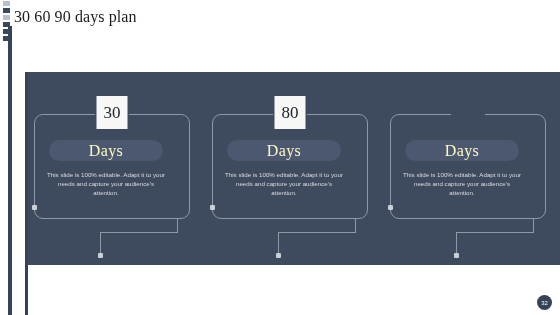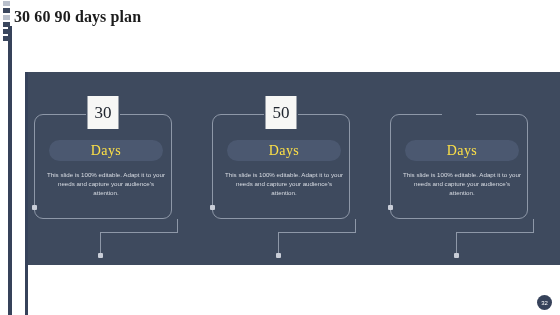--- a/index.html
+++ b/index.html
@@ -47,42 +47,42 @@
   }
   #dot-stack i.lt { background: #b9c0cc; }
   #dot-stack i.dk { background: #3b475e; }
 
   
   #page-title {
     position: absolute;
     left: 14px;
     top: 8px;
     font-family: "Liberation Serif", serif;
-    font-weight: bold;
+    font-weight: normal;
     font-size: 16px;
     color: #1c1c1c;
     letter-spacing: 0.1px;
     white-space: nowrap;
   }
 
   
   #panel {
     position: absolute;
     left: 28px;
     top: 72px;
     width: 532px;
     height: 193px;
     background: #3e4a5e;
   }
 
   
   .card {
     position: absolute;
     top: 42px;
-    width: 138px;
+    width: 156px;
     height: 105px;
   }
   .card.c0 { left: 6px; }
   .card.c1 { left: 184px; }
   .card.c2 { left: 362px; }
 
   .outline {
     position: absolute;
     inset: 0;
     border: 1px solid #8e98a8;
@@ -124,22 +124,22 @@
     width: 114px;
     height: 21px;
     background: #4b5870;
     border-radius: 11px;
     display: flex;
     align-items: center;
     justify-content: center;
   }
   .pill span {
     font-family: "Liberation Serif", serif;
-    font-size: 14px;
-    color: #fde047;
+    font-size: 16px;
+    color: #fef9c3;
     letter-spacing: 0.4px;
   }
 
   .body-text {
     position: absolute;
     top: 56px;
     left: 12px;
     width: 120px;
     text-align: center;
     font-size: 6.2px;
@@ -239,21 +239,21 @@
     <div class="edge-dot"></div>
     <div class="conn-v1"></div>
     <div class="conn-h"></div>
     <div class="conn-v2"></div>
     <div class="conn-dot"></div>
   </div>
 
   <div class="card c1">
     <div class="outline"></div>
     <div class="outline-gap"></div>
-    <div class="num-badge">50</div>
+    <div class="num-badge">80</div>
     <div class="pill">
       <span>Days</span>
     </div>
     <div class="body-text">This slide is 100% editable. Adapt it to your needs and capture your audience's attention.</div>
     <div class="edge-dot"></div>
     <div class="conn-v1"></div>
     <div class="conn-h"></div>
     <div class="conn-v2"></div>
     <div class="conn-dot"></div>
   </div>

